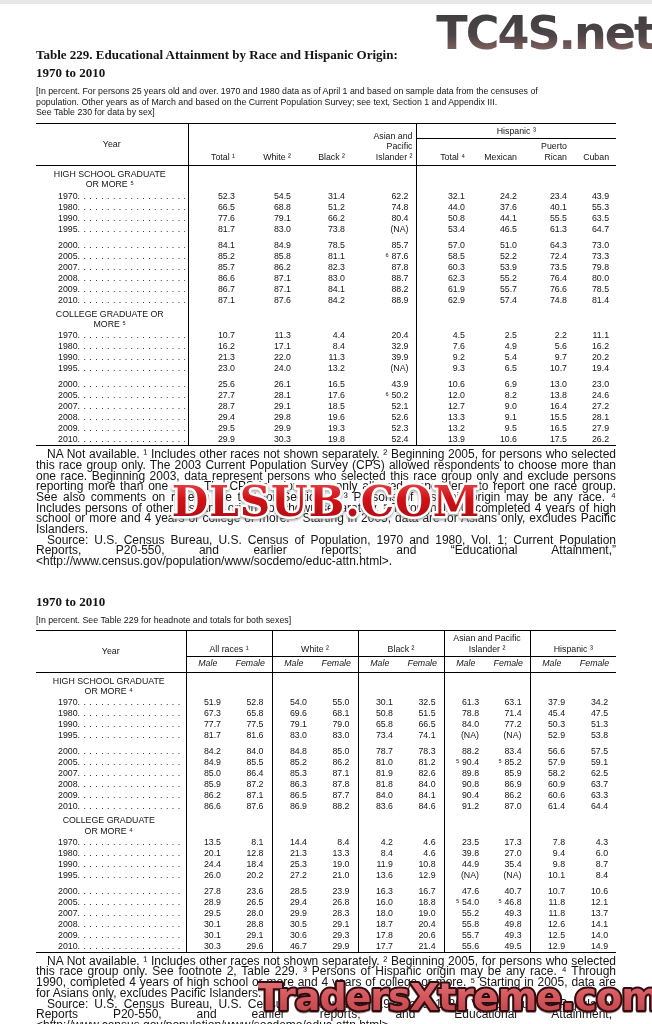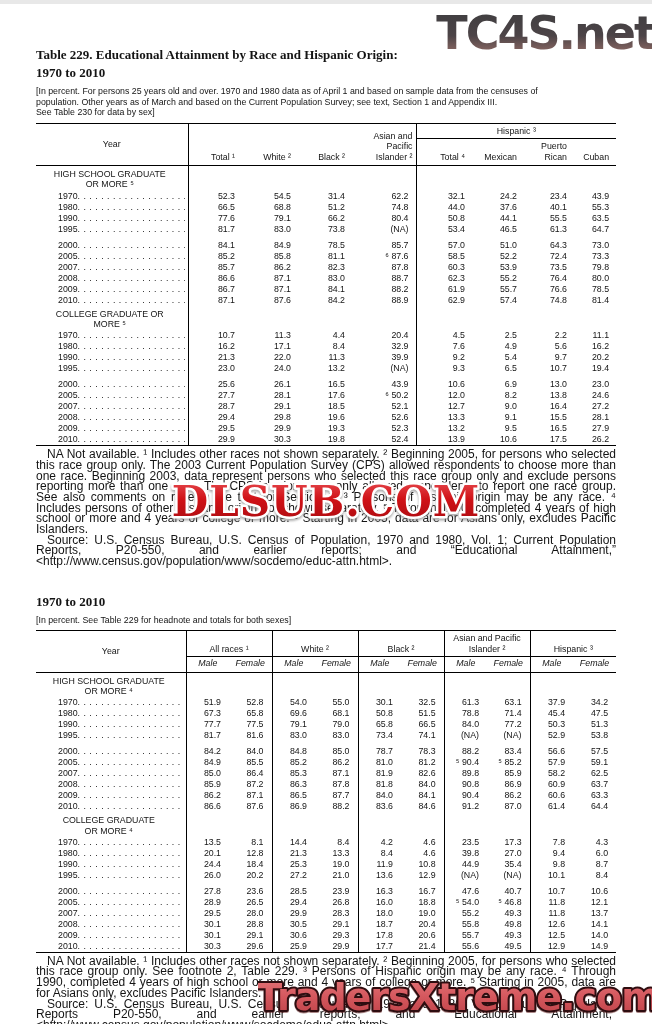--- a/index.html
+++ b/index.html
@@ -899,21 +899,21 @@
           </tr>
           <tr>
             <td class="ycol vr">
               <div class="leader">
                 <span class="ylab">2010</span>
                 <span class="dots"></span>
               </div>
             </td>
             <td class="num">30.3</td>
             <td class="num vr">29.6</td>
-            <td class="num">25.9</td>
+            <td class="num">46.7</td>
             <td class="num vr">29.9</td>
             <td class="num">17.7</td>
             <td class="num vr">21.4</td>
             <td class="num">55.6</td>
             <td class="num vr">49.5</td>
             <td class="num">12.9</td>
             <td class="num">14.9</td>
           </tr>
         </tbody>
     </table>

